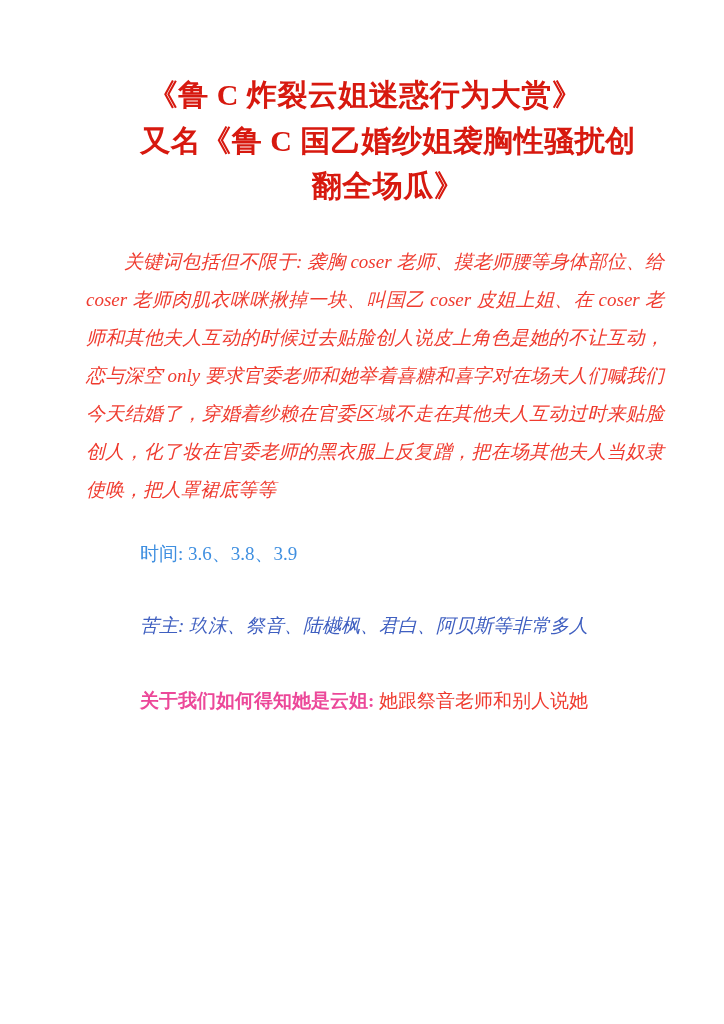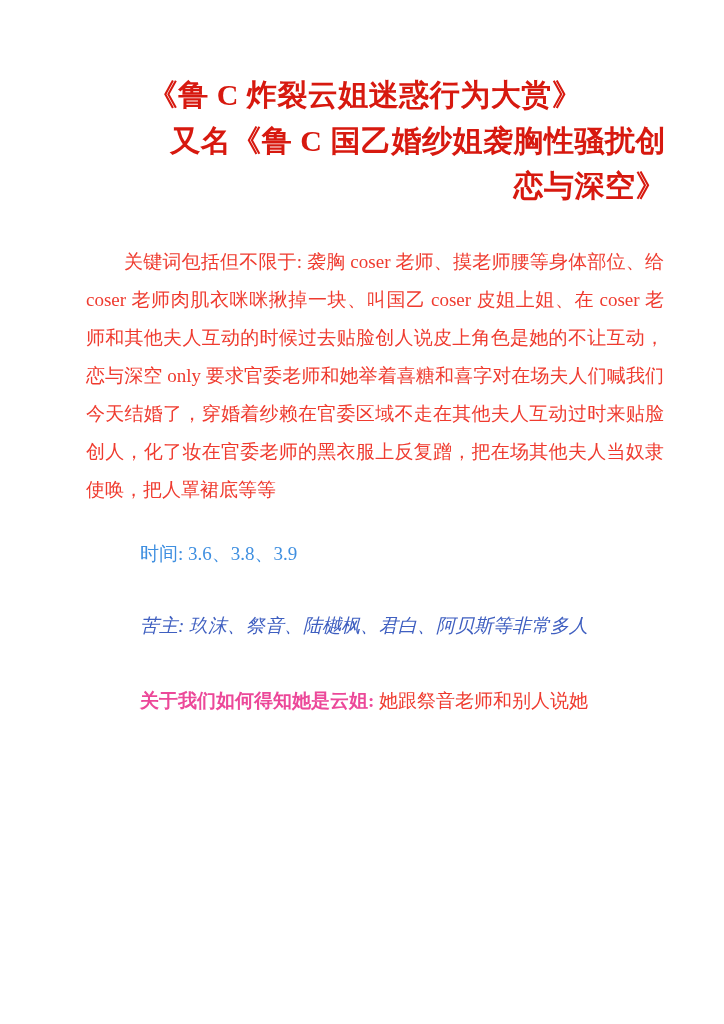--- a/index.html
+++ b/index.html
@@ -30,34 +30,35 @@
     font-size: 30px;
     line-height: 1.52;
     letter-spacing: 0.5px;
     font-family: "Liberation Serif", "DejaVu Serif", serif;
   }
   .title-line.first {
     text-align: center;
     padding-left: 6px;
   }
   .title-line.rest {
-    text-align: right;
+    text-align: center;
     padding-left: 52px;
     text-indent: 0;
   }
   .body-para {
     color: #ef3b2f;
     font-size: 19px;
     line-height: 2.0;
     text-align: justify;
     text-justify: inter-ideograph;
     text-indent: 2em;
     margin: 0 0 30px 0;
     padding: 0 2px 0 28px;
     font-family: "Liberation Serif", "DejaVu Serif", serif;
+    font-style: italic;
   }
   .meta-list {
     padding-left: 82px;
     margin: 0;
   }
   .meta-row {
     font-size: 19px;
     line-height: 1.6;
     margin-bottom: 42px;
     font-family: "Liberation Serif", "DejaVu Serif", serif;
@@ -100,21 +101,21 @@
   }
 </style>
 </head>
 <body>
 
 <div class="page">
 
   <div class="title-block">
     <div class="title-line first">《鲁 C 炸裂云姐迷惑行为大赏》</div>
     <div class="title-line rest">又名《鲁 C 国乙婚纱姐袭胸性骚扰创</div>
-    <div class="title-line rest">恋与深空》</div>
+    <div class="title-line rest">翻全场瓜》</div>
   </div>
 
   <p class="body-para">关键词包括但不限于: 袭胸 coser 老师、摸老师腰等身体部位、给 coser 老师肉肌衣咪咪揪掉一块、叫国乙 coser 皮姐上姐、在 coser 老师和其他夫人互动的时候过去贴脸创人说皮上角色是她的不让互动，恋与深空 only 要求官委老师和她举着喜糖和喜字对在场夫人们喊我们今天结婚了，穿婚着纱赖在官委区域不走在其他夫人互动过时来贴脸创人，化了妆在官委老师的黑衣服上反复蹭，把在场其他夫人当奴隶使唤，把人罩裙底等等</p>
 
   <div class="meta-list">
     <div class="meta-row time">
       <span class="label">时间:</span>
       <span class="value">3.6、3.8、3.9</span>
     </div>
     <div class="meta-row victim">

